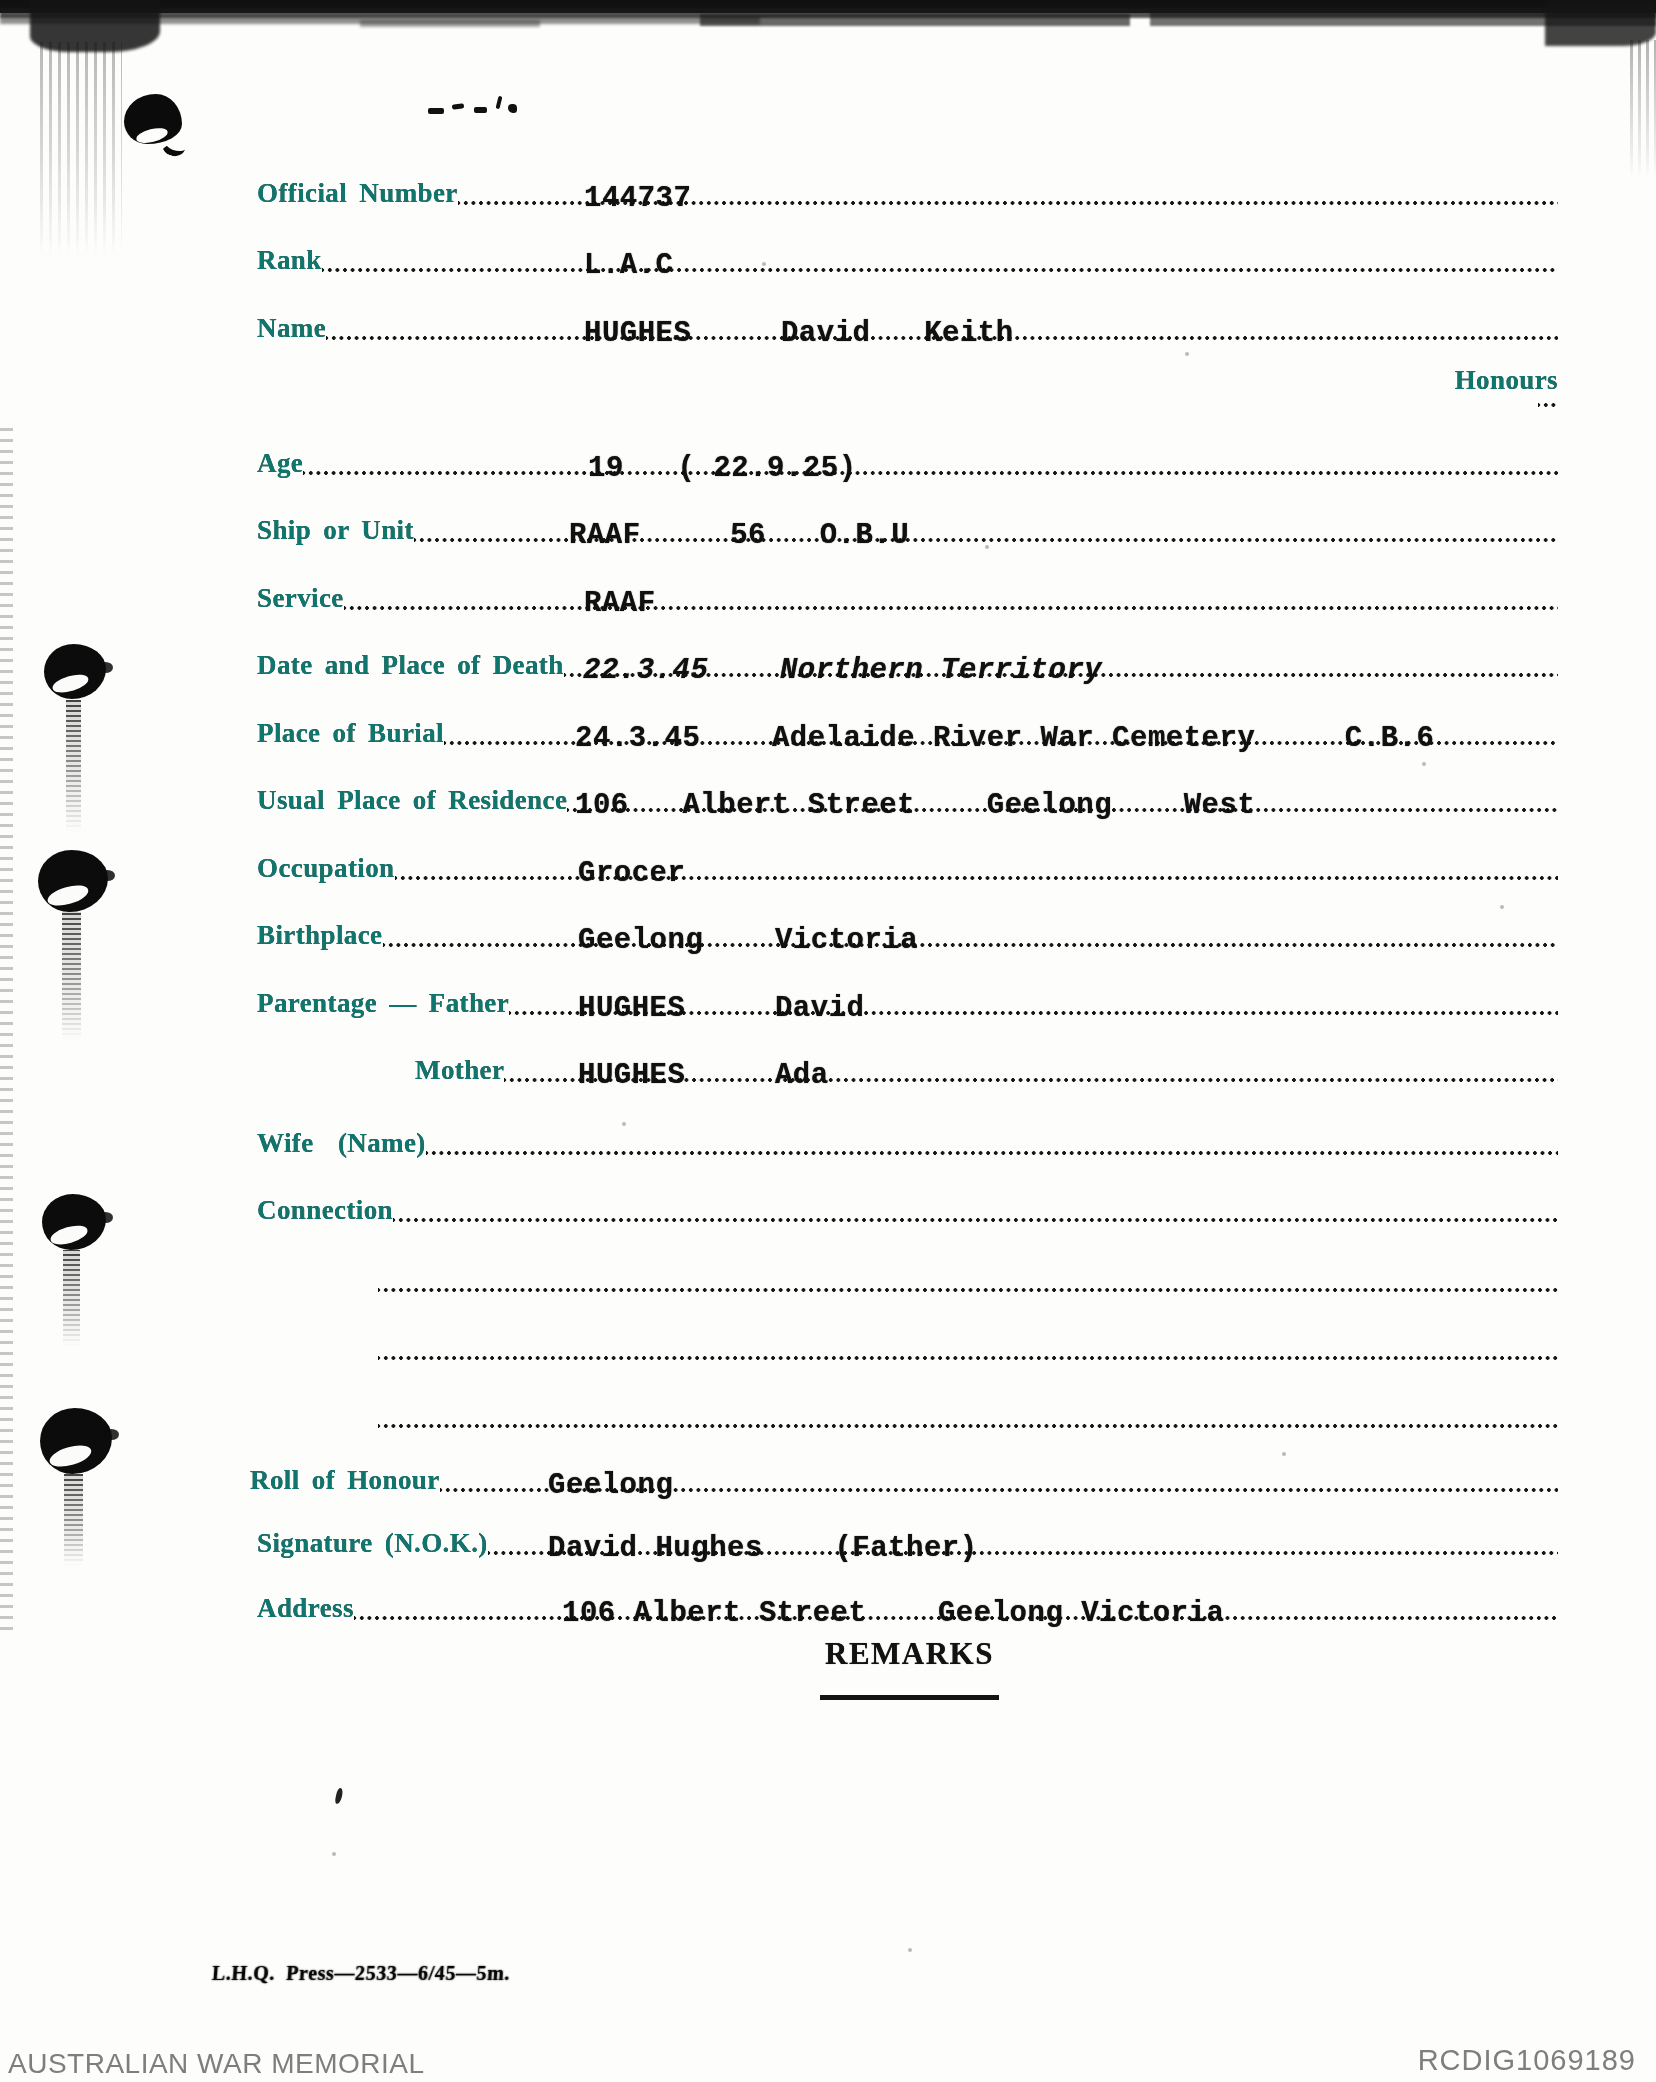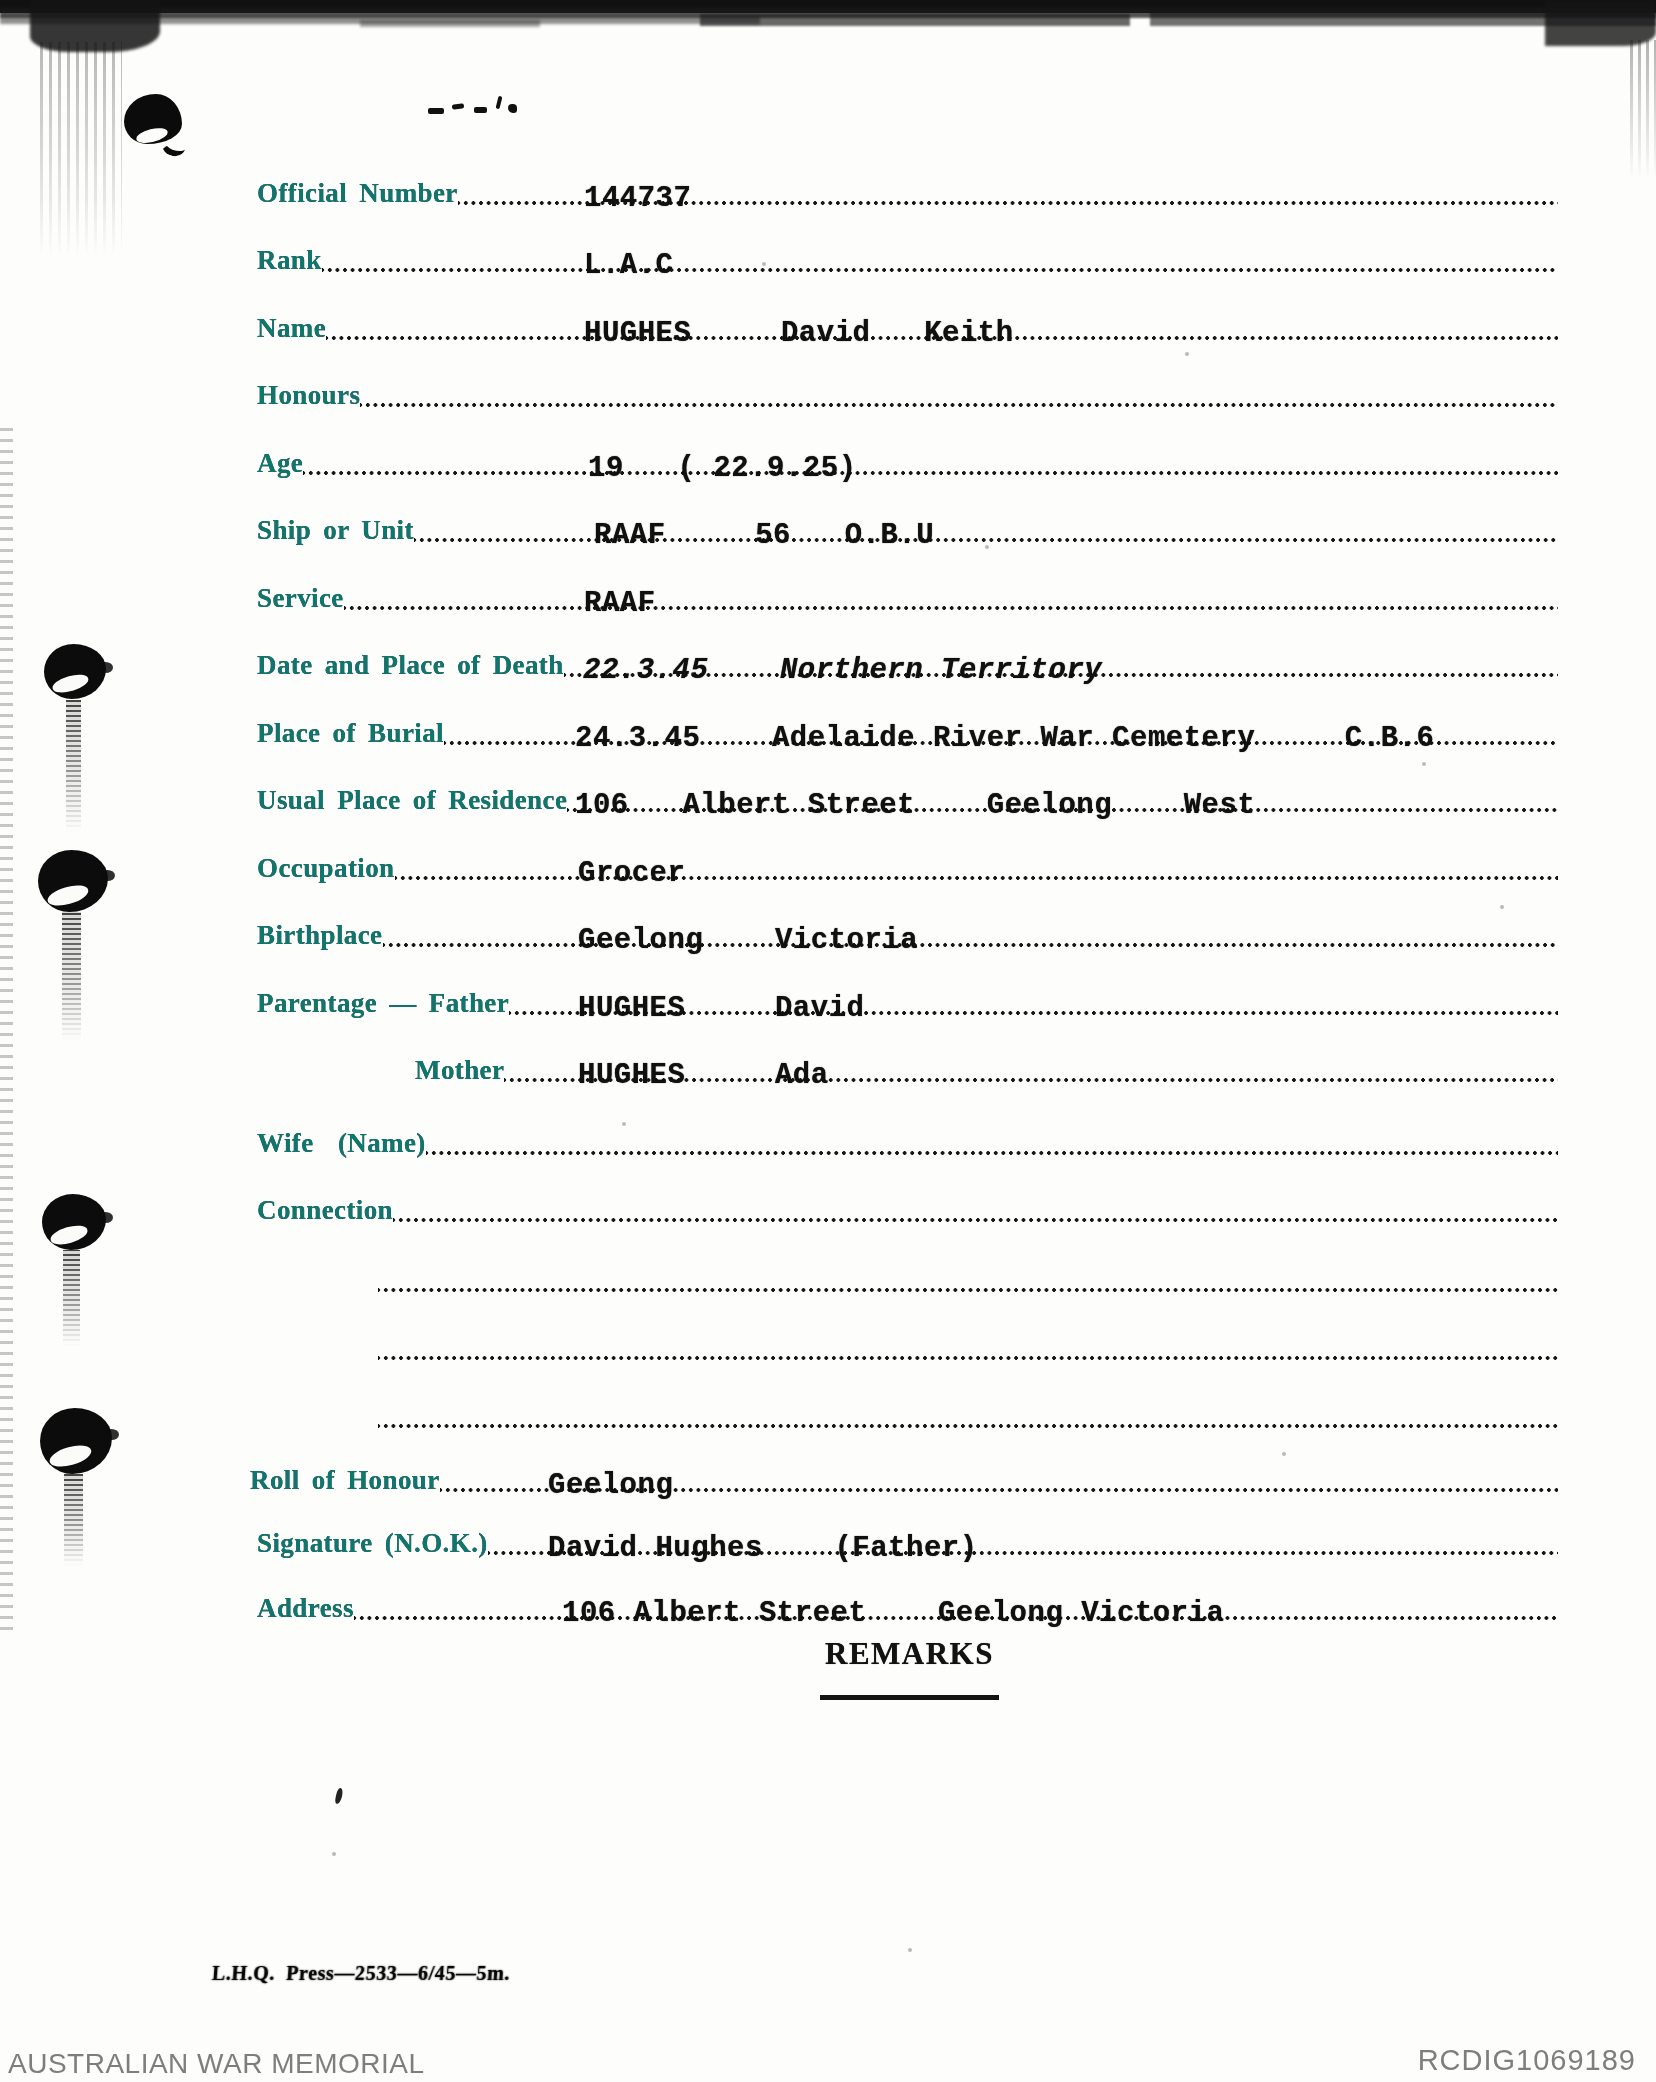--- a/index.html
+++ b/index.html
@@ -175,33 +175,33 @@
       <div class="form-row" style="top: 232px; left: 257px;">
         <span class="field-label">Rank</span>
         <span class="leader"></span>
         <span class="field-value" style="left: 327px;">L.A.C</span>
       </div>
       <div class="form-row" style="top: 300px; left: 257px;">
         <span class="field-label">Name</span>
         <span class="leader"></span>
         <span class="field-value" style="left: 327px;">HUGHES     David   Keith</span>
       </div>
-      <div class="form-row" style="top: 367px; left: 257px;">
+      <div class="form-row" style="top: 367px; left: 257px; flex-direction: column;">
         <span class="field-label">Honours</span>
         <span class="leader"></span>
       </div>
       <div class="form-row" style="top: 435px; left: 257px;">
         <span class="field-label">Age</span>
         <span class="leader"></span>
         <span class="field-value" style="left: 331px;">19   ( 22.9.25)</span>
       </div>
       <div class="form-row" style="top: 502px; left: 257px;">
         <span class="field-label">Ship or Unit</span>
         <span class="leader"></span>
-        <span class="field-value" style="left: 337px;">RAAF     56   O.B.U</span>
+        <span class="field-value" style="left: 312px;">RAAF     56   O.B.U</span>
       </div>
       <div class="form-row" style="top: 570px; left: 257px;">
         <span class="field-label">Service</span>
         <span class="leader"></span>
         <span class="field-value" style="left: 327px;">RAAF</span>
       </div>
       <div class="form-row" style="top: 637px; left: 257px;">
         <span class="field-label">Date and Place of Death</span>
         <span class="leader"></span>
         <span class="field-value" style="left: 326px; font-style: italic;">22.3.45    Northern Territory</span>

